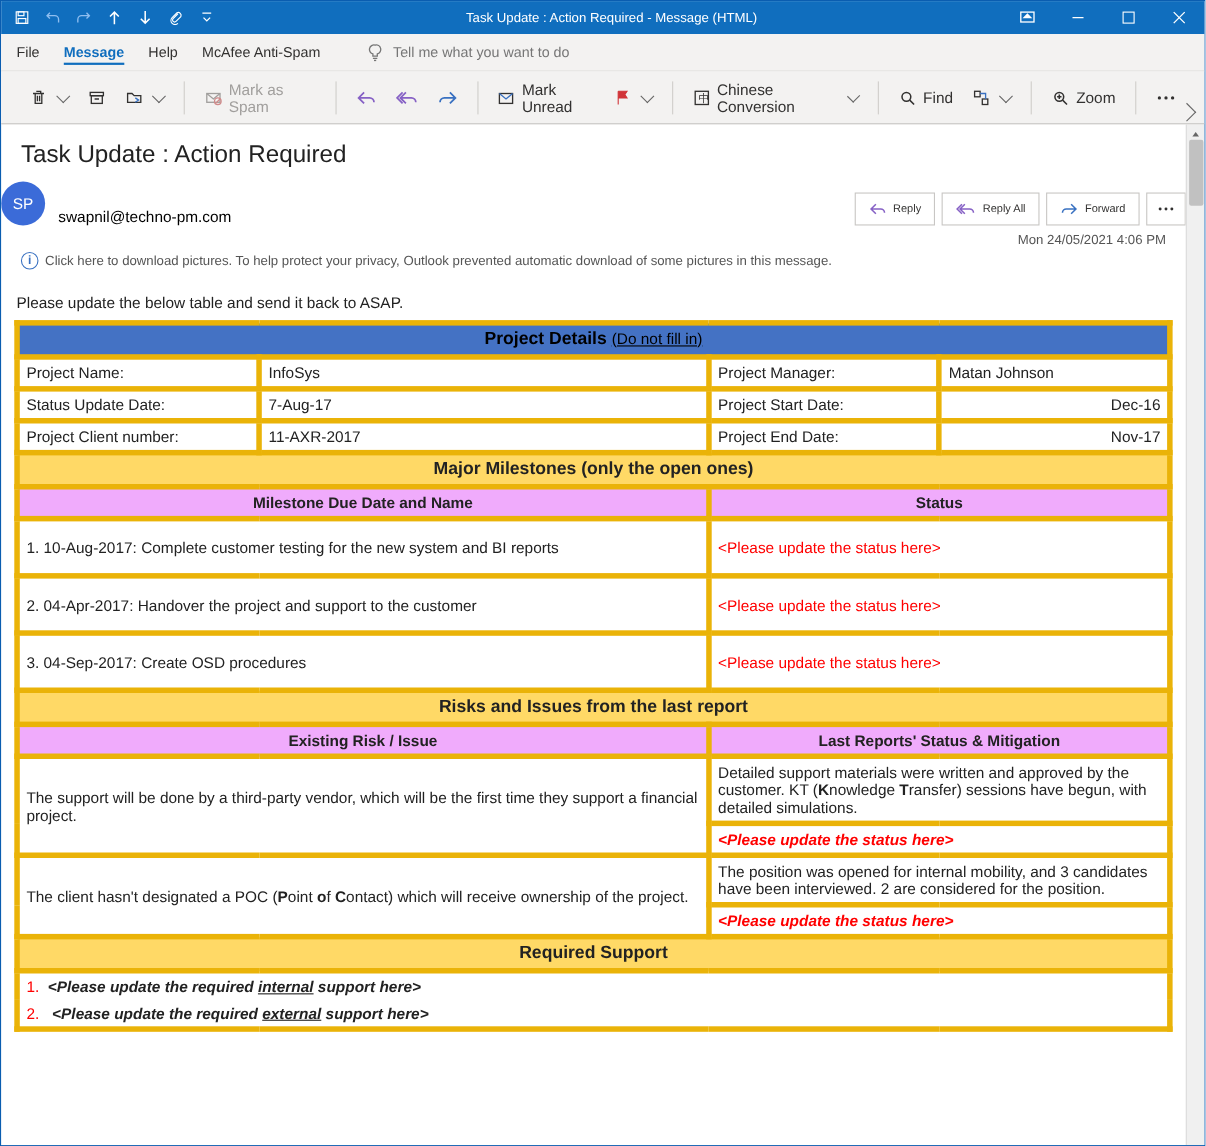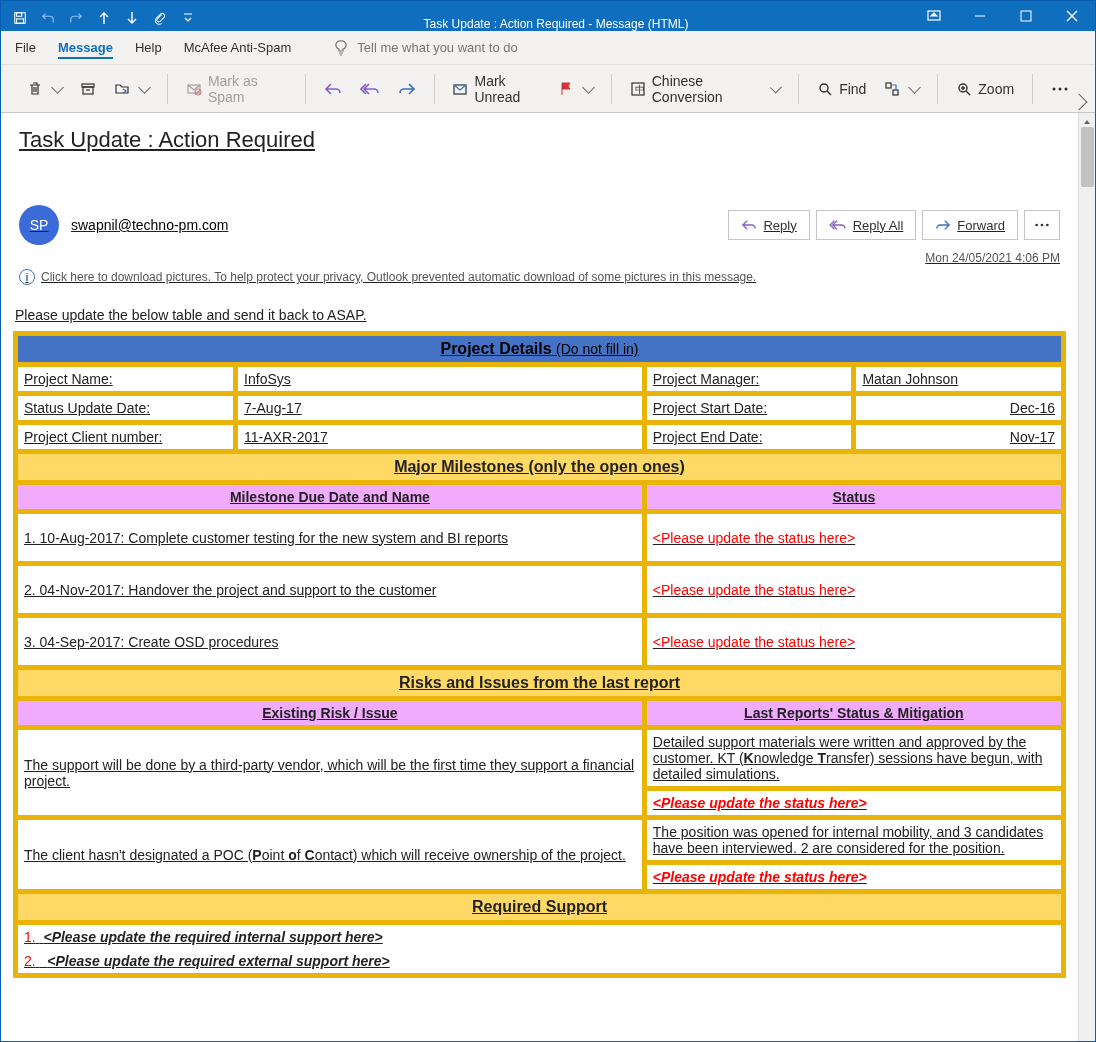--- a/index.html
+++ b/index.html
@@ -1,20 +1,20 @@
 <!DOCTYPE html>
 <html><head>
 <meta charset="utf-8">
 <style>
   * { box-sizing: border-box; }
   html, body { margin: 0; padding: 0; font-family: "Segoe UI", Arial, sans-serif; font-size: 13px; background: #fff; color: #222; }
   .window { width: 1096px; height: 1042px; border: 1px solid #0a5db0; display: flex; flex-direction: column; overflow: hidden; }
 
   
-  .titlebar { background: #106ebe; color: #fff; height: 30px; display: flex; align-items: flex-end; }
+  .titlebar { background: #106ebe; color: #fff; height: 30px; display: flex; align-items: center; }
   .titlebar .qat { display: flex; align-items: center; gap: 2px; padding-left: 6px; }
   .titlebar .qat-btn { width: 26px; height: 26px; display: flex; align-items: center; justify-content: center; cursor: pointer; }
   .titlebar .title { flex: 1; text-align: center; font-size: 12px; }
   .titlebar .win-ctrls { display: flex; }
   .titlebar .win-btn { width: 46px; height: 30px; display: flex; align-items: center; justify-content: center; cursor: pointer; }
   .titlebar svg, .ribbon svg { display:block; }
 
   
   .menubar { background: #f3f2f1; height: 34px; display: flex; align-items: center; gap: 22px; padding: 0 14px; border-bottom: 1px solid #e1dfdd; }
   .menubar .tab { padding: 4px 0; cursor: pointer; font-size: 13px; color: #323130; }
@@ -26,35 +26,35 @@
   .ribbon { background: #f3f2f1; height: 48px; display: flex; align-items: center; padding: 0 10px; border-bottom: 1px solid #c8c6c4; position: relative; }
   .ribbon .group { display: flex; align-items: center; gap: 6px; padding: 0 10px; height: 36px; }
   .ribbon .sep { width: 1px; background: #d0ceca; height: 30px; margin: 0 2px; }
   .rbtn { display: flex; align-items: center; gap: 6px; height: 30px; padding: 0 6px; border-radius: 2px; cursor: pointer; font-size: 14px; color: #323130; }
   .rbtn svg { flex: 0 0 auto; }
   .rbtn.split::after { content: ""; width: 8px; height: 8px; border-right: 1px solid #666; border-bottom: 1px solid #666; transform: rotate(45deg); margin-left: 4px; margin-top:-3px; }
   .rbtn.dim { color: #a19f9d; }
   .ribbon .launcher { position:absolute; right:10px; bottom:4px; width:12px; height:12px; border-right:1px solid #666; border-bottom:1px solid #666; transform: rotate(-45deg); cursor:pointer; }
 
   
-  .msg-area { flex: 1; display: flex; overflow: hidden; text-decoration: underline; }
+  .msg-area { flex: 1; display: flex; overflow: hidden; }
   .msg-main { flex: 1; display: flex; flex-direction: column; overflow: hidden; }
   .scroll { width: 17px; background: #f0f0f0; border-left: 1px solid #dcdcdc; display:flex; flex-direction:column; align-items:center; padding-top:4px; }
   .scroll .thumb { width:13px; height:60px; background:#c1c1c1; border-radius:2px; }
 
   .subject-row { padding: 14px 18px 6px; }
   .subject { font-size: 22px; font-weight: 400; }
-  .header-row { display: flex; align-items: center; padding: 6px 18px 6px; margin-top: 40px; }
+  .header-row { display: flex; align-items: flex-end; padding: 6px 0 6px; }
   .avatar { width: 40px; height: 40px; border-radius: 50%; background: #3b6bd8; color:#fff; display:flex; align-items:center; justify-content:center; font-size:14px; flex:0 0 auto; }
   .from-block { margin-left: 12px; flex:1; }
   .from-email { color:#000; font-size:14px; }
   .to-line { color:#555; font-size:12px; margin-top:2px; }
   .to-line .lbl { color:#666; margin-right:6px; }
   .actions { display:flex; gap:6px; align-items:flex-start; }
-  .act-btn { border:1px solid #c8c6c4; height:30px; display:flex; align-items:center; gap:6px; padding:0 12px; cursor:pointer; font-size:13px; color:#323130; }
+  .act-btn { border:1px solid #c8c6c4; height:30px; display:flex; align-items:center; gap:6px; padding:0 12px; cursor:pointer; font-size:10px; color:#323130; }
   .act-btn svg { flex:0 0 auto; }
   .date-row { text-align:right; padding: 0 18px 4px; font-size:12px; color:#555; }
   .info-bar { margin: 0 18px 8px; display:flex; align-items:center; gap:6px; font-size:12px; color:#555; }
   .info-bar .ico { width:16px; height:16px; border:1px solid #3971c1; border-radius:50%; display:flex; align-items:center; justify-content:center; color:#3971c1; font-size:11px; font-weight:bold; }
 
   
   .body { padding: 6px 12px 12px; overflow: auto; flex:1; }
   .body p { margin: 8px 2px; font-size:14px; }
   table.proj { width:100%; border-collapse: collapse; font-size:14px; }
   table.proj td, table.proj th { border:5px solid #eab308; padding:4px 6px; vertical-align: middle; }
@@ -353,21 +353,21 @@
               </tr>
           <tr class="hdr-gray">
             <td colspan="2" style="width:355px">Milestone Due Date and Name</td>
             <td colspan="2">Status</td>
           </tr>
           <tr>
             <td colspan="2" style="height:52px">1. 10-Aug-2017: Complete customer testing for the new system and BI reports</td>
             <td colspan="2" class="red">&lt;Please update the status here&gt;</td>
           </tr>
           <tr>
-            <td colspan="2" style="height:52px">2. 04-Nov-2017: Handover the project and support to the customer</td>
+            <td colspan="2" style="height:52px">2. 04-Apr-2017: Handover the project and support to the customer</td>
             <td colspan="2" class="red">&lt;Please update the status here&gt;</td>
           </tr>
           <tr>
             <td colspan="2" style="height:52px">3. 04-Sep-2017: Create OSD procedures</td>
             <td colspan="2" class="red">&lt;Please update the status here&gt;</td>
           </tr>
 
           <tr>
                 <td colspan="4" class="hdr-yellow">Risks and Issues from the last report</td>
               </tr>

